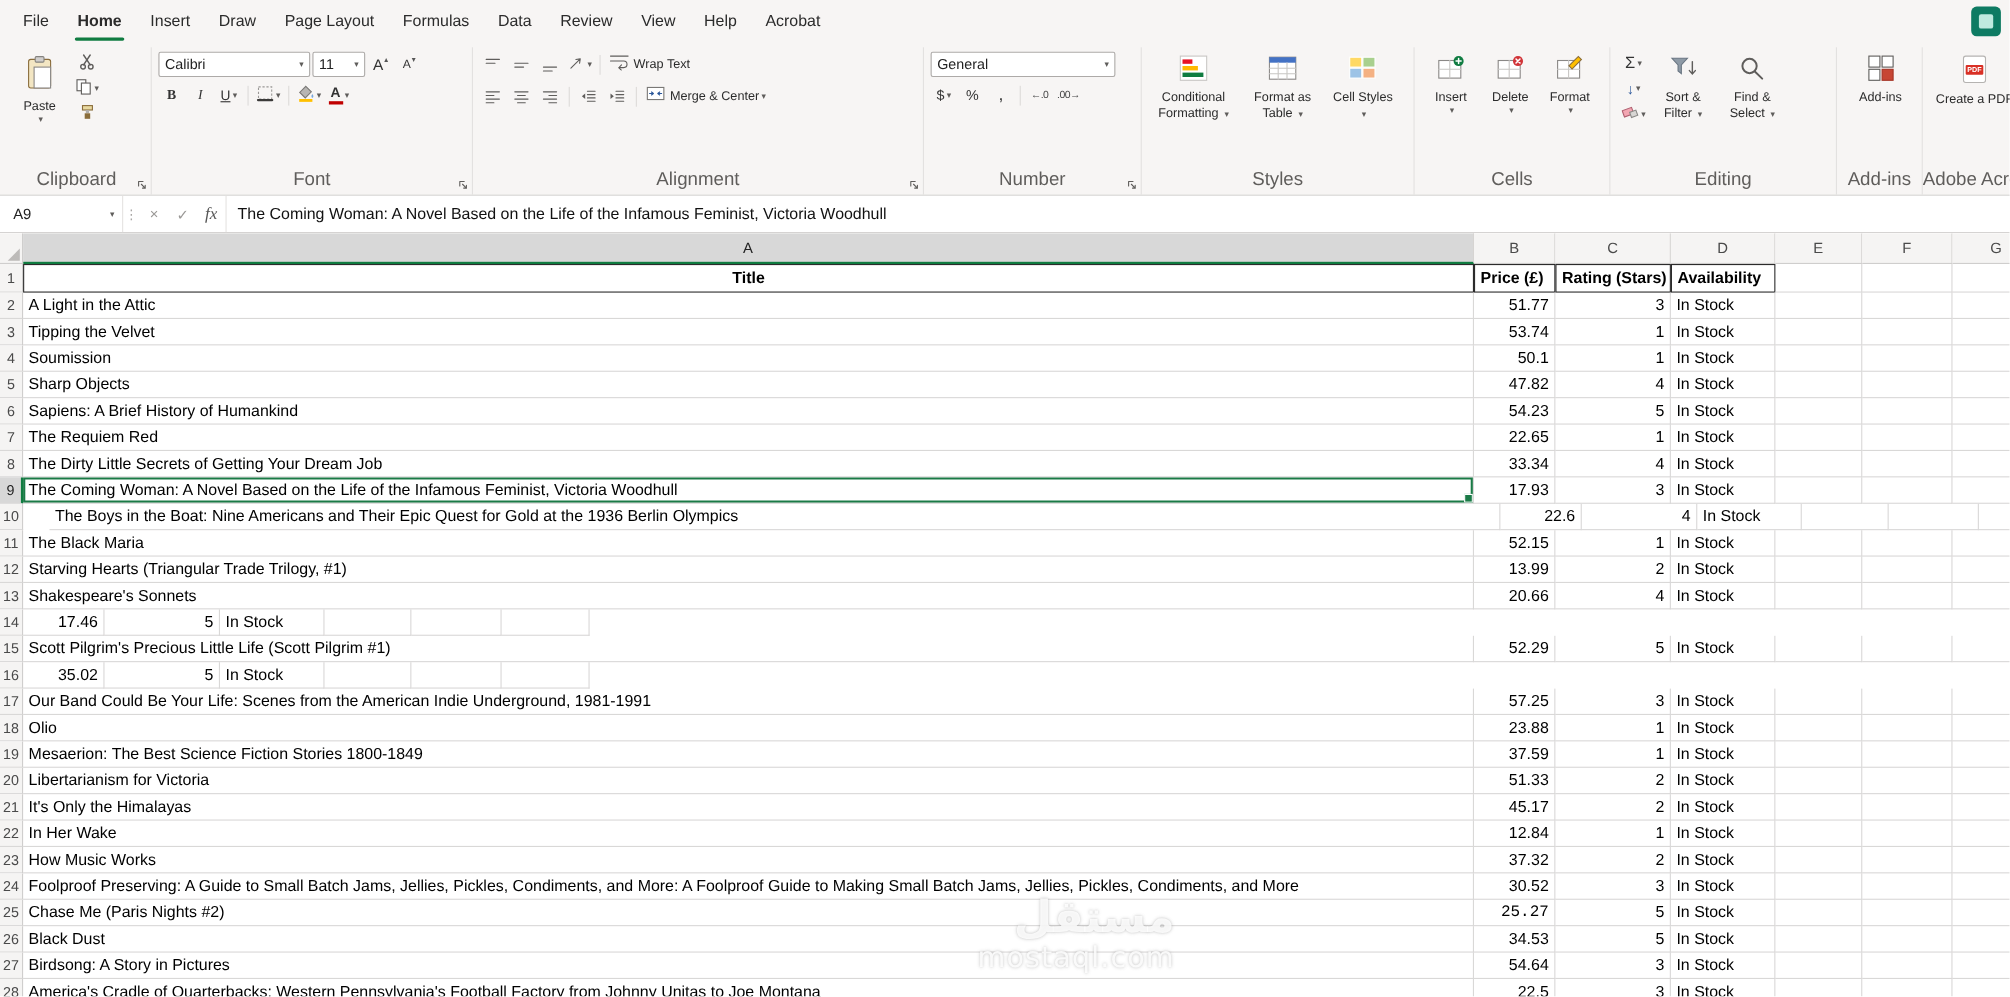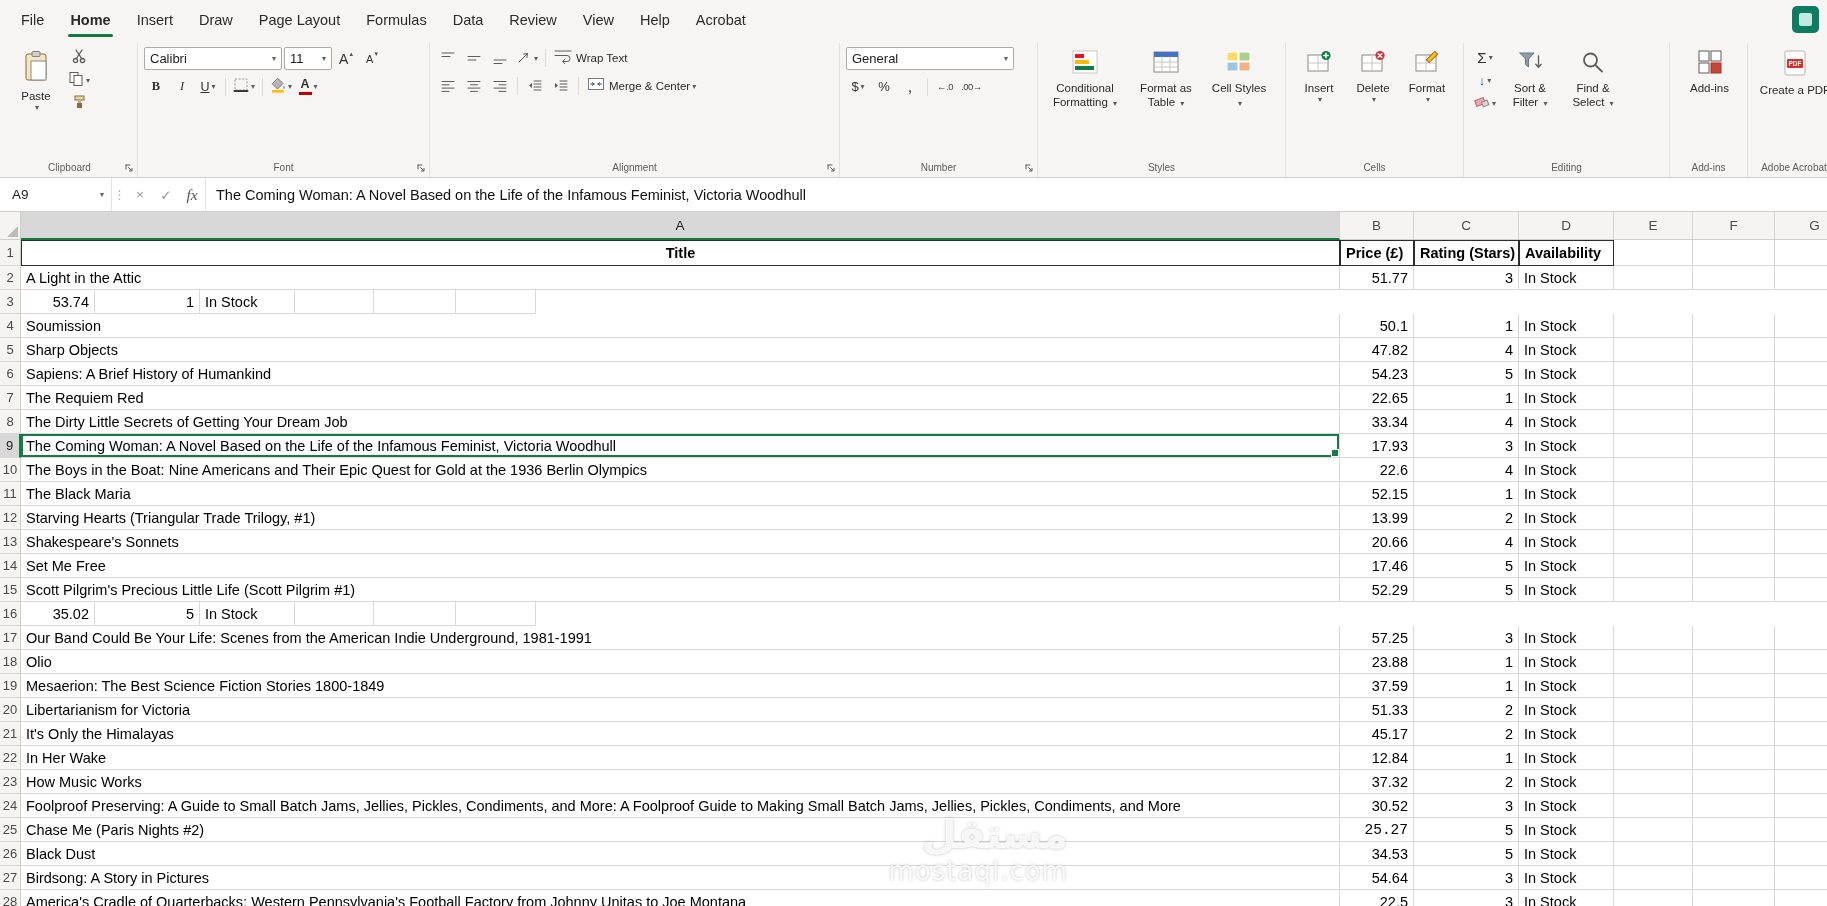--- a/index.html
+++ b/index.html
@@ -11,21 +11,21 @@
   .mtab{padding:0 13px;font-size:14.5px;color:#2b2b2b;height:40px;display:flex;align-items:center;position:relative;white-space:nowrap}
   .mtab.active{font-weight:700}
   .mtab.active::after{content:"";position:absolute;left:11px;right:11px;bottom:3px;height:3px;background:#107C41;border-radius:2px}
   .corner-icon{position:absolute;right:8px;top:6px;width:27px;height:27px;background:#0e7b63;border-radius:5px;display:flex;align-items:center;justify-content:center}
   .corner-icon span{width:13px;height:13px;background:#bfeadf;border-radius:2px;display:block}
 
   
   .ribbon{height:138px;background:#f7f5f4;border-bottom:1px solid #d1cfce;display:flex;align-items:stretch;padding:3px 0 0 2px}
   .rgroup{position:relative;display:flex;flex-direction:column;padding:4px 4px 20px 6px;border-right:1px solid #e3e1e0;flex:0 0 auto}
   .rg-content{display:flex;align-items:flex-start;flex:1}
-  .rg-label{position:absolute;left:0;right:0;bottom:4px;text-align:center;font-size:10px;color:#5f5d5b;white-space:nowrap;overflow:hidden}
+  .rg-label{position:absolute;left:0;right:0;bottom:4px;text-align:center;font-size:17px;color:#5f5d5b;white-space:nowrap;overflow:hidden}
   .launcher{position:absolute;right:3px;bottom:4px;line-height:0}
   .stack{display:flex;flex-direction:column;gap:6px;flex:1}
   .irow{display:flex;align-items:center;gap:2px}
   .vsep{width:1px;height:18px;background:#dddbd9;margin:0 3px;flex:0 0 auto}
   .big-btn{display:flex;flex-direction:column;align-items:center;padding:3px 4px;border-radius:3px;text-align:center}
   .big-btn svg{margin-bottom:3px}
   .bb-label{font-size:11.5px;color:#2b2b2b;line-height:1.25;text-align:center}
   .dd{font-size:8px;color:#5f5d5b;margin-left:2px}
   .sm-btn{min-width:24px;height:21px;display:flex;align-items:center;justify-content:center;border-radius:2px;font-size:12.5px;color:#333;padding:0 2px}
   .small-col{display:flex;flex-direction:column;gap:2px;margin-left:2px}
@@ -519,20 +519,21 @@
         <div class="cell" style="width: 1319px;">A Light in the Attic</div>
         <div class="cell num" style="width: 74px;">51.77</div>
         <div class="cell num" style="width: 105px;">3</div>
         <div class="cell" style="width: 95px;">In Stock</div>
         <div class="cell" style="width: 79px;"></div>
         <div class="cell" style="width: 82px;"></div>
         <div class="cell" style="width: 80px;"></div>
       </div>
       <div class="grow">
         <div class="rn">3</div>
+        <div class="cell" style="width: 1319px;">Tipping the Velvet</div>
         <div class="cell num" style="width: 74px;">53.74</div>
         <div class="cell num" style="width: 105px;">1</div>
         <div class="cell" style="width: 95px;">In Stock</div>
         <div class="cell" style="width: 79px;"></div>
         <div class="cell" style="width: 82px;"></div>
         <div class="cell" style="width: 80px;"></div>
       </div>
       <div class="grow">
         <div class="rn">4</div>
         <div class="cell" style="width: 1319px;">Soumission</div>
@@ -588,21 +589,21 @@
         <div class="cell sel" style="width: 1319px;">The Coming Woman: A Novel Based on the Life of the Infamous Feminist, Victoria Woodhull</div>
         <div class="cell num" style="width: 74px;">17.93</div>
         <div class="cell num" style="width: 105px;">3</div>
         <div class="cell" style="width: 95px;">In Stock</div>
         <div class="cell" style="width: 79px;"></div>
         <div class="cell" style="width: 82px;"></div>
         <div class="cell" style="width: 80px;"></div>
       </div>
       <div class="grow">
         <div class="rn">10</div>
-        <div class="cell" style="width: 1319px;">The Boys in the Boat: Nine Americans and Their Epic Quest for Gold at the 1936 Berlin Olympics</div>
+        <div class="cell" style="width: 1319px; margin-left: 24px;">The Boys in the Boat: Nine Americans and Their Epic Quest for Gold at the 1936 Berlin Olympics</div>
         <div class="cell num" style="width: 74px;">22.6</div>
         <div class="cell num" style="width: 105px;">4</div>
         <div class="cell" style="width: 95px;">In Stock</div>
         <div class="cell" style="width: 79px;"></div>
         <div class="cell" style="width: 82px;"></div>
         <div class="cell" style="width: 80px;"></div>
       </div>
       <div class="grow">
         <div class="rn">11</div>
         <div class="cell" style="width: 1319px;">The Black Maria</div>
@@ -628,21 +629,20 @@
         <div class="cell" style="width: 1319px;">Shakespeare's Sonnets</div>
         <div class="cell num" style="width: 74px;">20.66</div>
         <div class="cell num" style="width: 105px;">4</div>
         <div class="cell" style="width: 95px;">In Stock</div>
         <div class="cell" style="width: 79px;"></div>
         <div class="cell" style="width: 82px;"></div>
         <div class="cell" style="width: 80px;"></div>
       </div>
       <div class="grow">
         <div class="rn">14</div>
-        <div class="cell" style="width: 1319px;">Set Me Free</div>
         <div class="cell num" style="width: 74px;">17.46</div>
         <div class="cell num" style="width: 105px;">5</div>
         <div class="cell" style="width: 95px;">In Stock</div>
         <div class="cell" style="width: 79px;"></div>
         <div class="cell" style="width: 82px;"></div>
         <div class="cell" style="width: 80px;"></div>
       </div>
       <div class="grow">
         <div class="rn">15</div>
         <div class="cell" style="width: 1319px;">Scott Pilgrim's Precious Little Life (Scott Pilgrim #1)</div>

